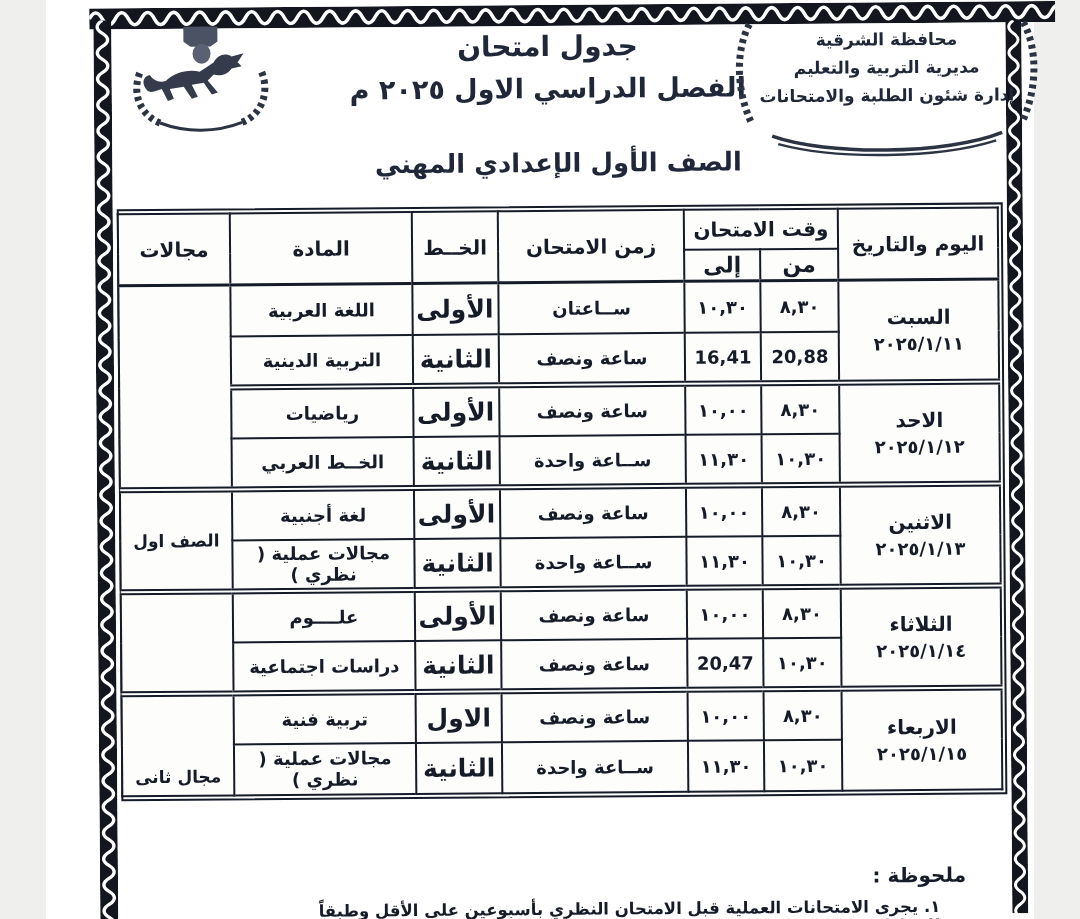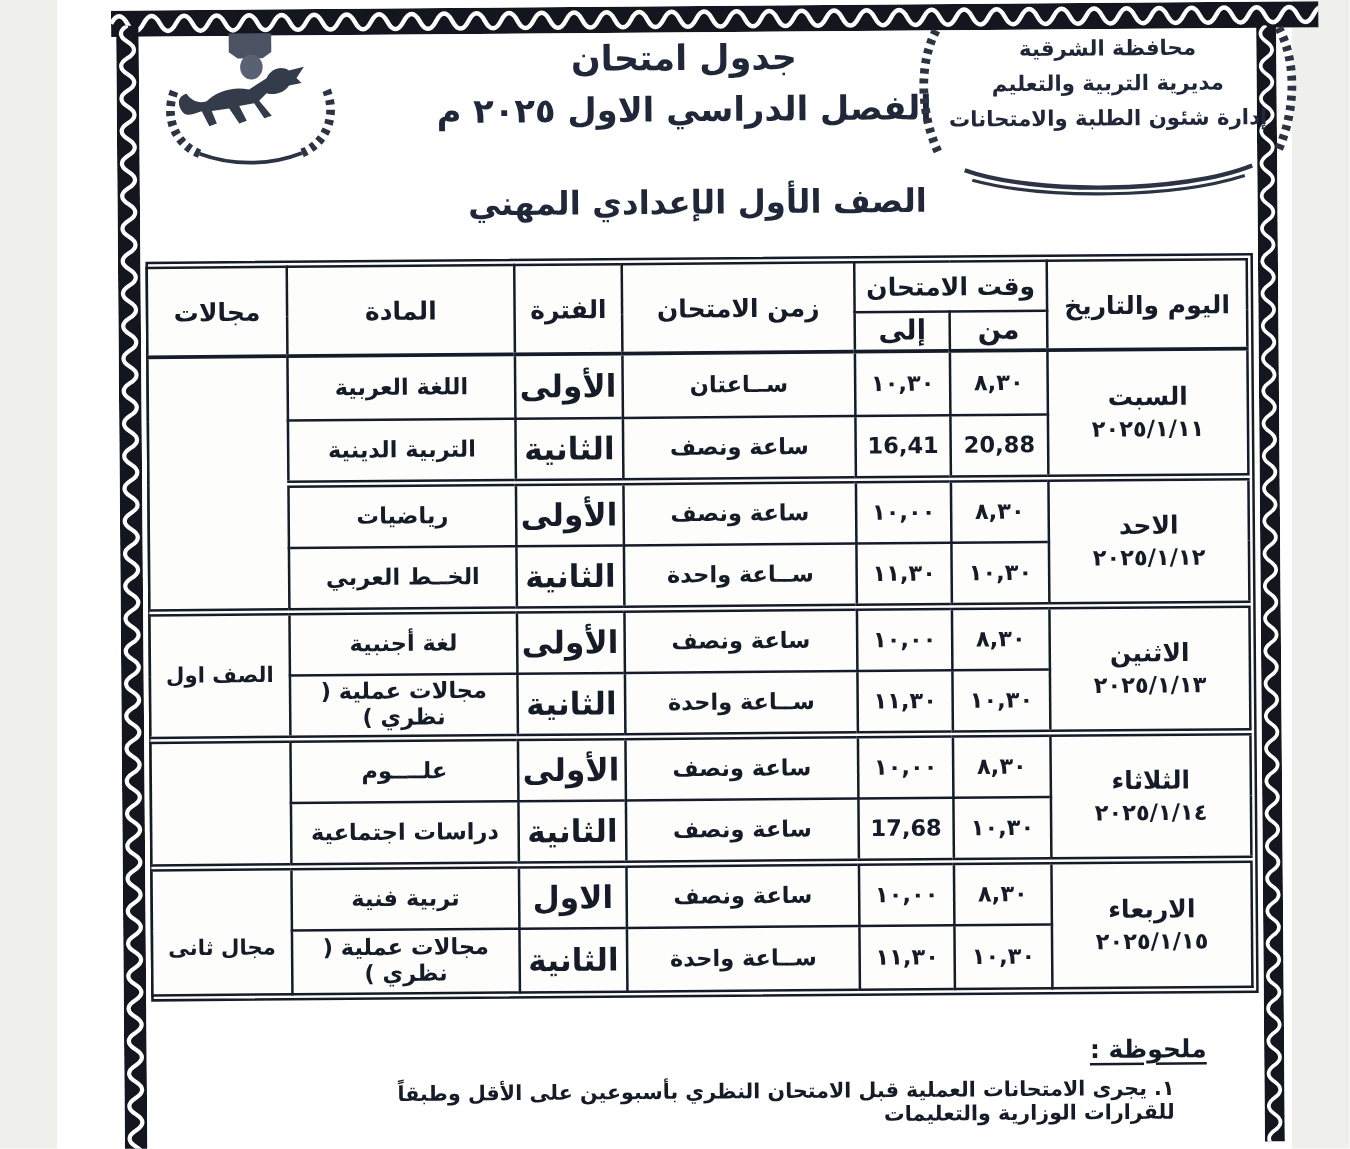--- a/index.html
+++ b/index.html
@@ -80,30 +80,30 @@
   .schedule thead th{ font-size:20px; }
   .schedule thead .sub th{ font-size:22px; height:18px; }
   .schedule thead tr:first-child th{ height:40px; }
   .schedule tbody td{ height:51px; font-size:18px; }
   .schedule td.period{ font-size:25px; }
   .schedule td.daycell{ font-size:20px; }
   .day-date{ font-size:18px; margin-top:4px; letter-spacing:1px; }
   .schedule tbody tr.grp-start > td{ border-top:6px double var(--ink); }
   .schedule tbody tr.first > td{ border-top:3px solid var(--ink); }
   .schedule td.notes{ font-size:17px; }
-  .schedule td.vbottom{ vertical-align:bottom; padding-bottom:26px; }
+  .schedule td.vbottom{ vertical-align:bottom; padding-bottom:8px; }
 
   
   .foot{
     position:absolute; left:250px; top:830px; width:712px; text-align:right;
     font-weight:bold; color:var(--ink);
   }
   .foot .note-title{
-    display:inline-block; font-size:20px; text-decoration:underline;
-    text-underline-offset:4px; margin-left:6px;
+    display:inline-block; font-size:20px; 
+    text-underline-offset:4px; margin-left:6px;margin-top:36px;
   }
   .foot .note-line{ margin-top:10px; font-size:16.5px; padding-right:26px; }
 </style>
 </head>
 <body>
 
 <div class="edge edge-left"></div>
 <div class="edge edge-right"></div>
 
 <div class="tilt">
@@ -163,21 +163,21 @@
         <col style="width:186px">
           <col style="width:86px">
           <col style="width:182px">
         <col style="width:112px">
       </colgroup>
       <thead>
         <tr>
           <th rowspan="2">اليوم والتاريخ</th>
           <th colspan="2">وقت الامتحان</th>
           <th rowspan="2">زمن الامتحان</th>
-          <th rowspan="2">الفترة</th>
+          <th rowspan="2">الخــط</th>
           <th rowspan="2">المادة</th>
           <th rowspan="2">مجالات</th>
         </tr>
         <tr class="sub">
           <th>من</th>
           <th>إلى</th>
         </tr>
       </thead>
       <tbody>
 
@@ -247,21 +247,21 @@
           </td>
           <td>٨,٣٠</td>
           <td>١٠,٠٠</td>
           <td>ساعة ونصف</td>
           <td class="period">الأولى</td>
           <td>علــــوم</td>
           <td class="notes" rowspan="2"></td>
         </tr>
         <tr>
           <td>١٠,٣٠</td>
-          <td>17,68</td>
+          <td>20,47</td>
           <td>ساعة ونصف</td>
           <td class="period">الثانية</td>
           <td>دراسات اجتماعية</td>
         </tr>
 
         <tr class="grp-start">
           <td class="daycell" rowspan="2">
             <div>الاربعاء</div>
             <div class="day-date">٢٠٢٥/١/١٥</div>
           </td>

